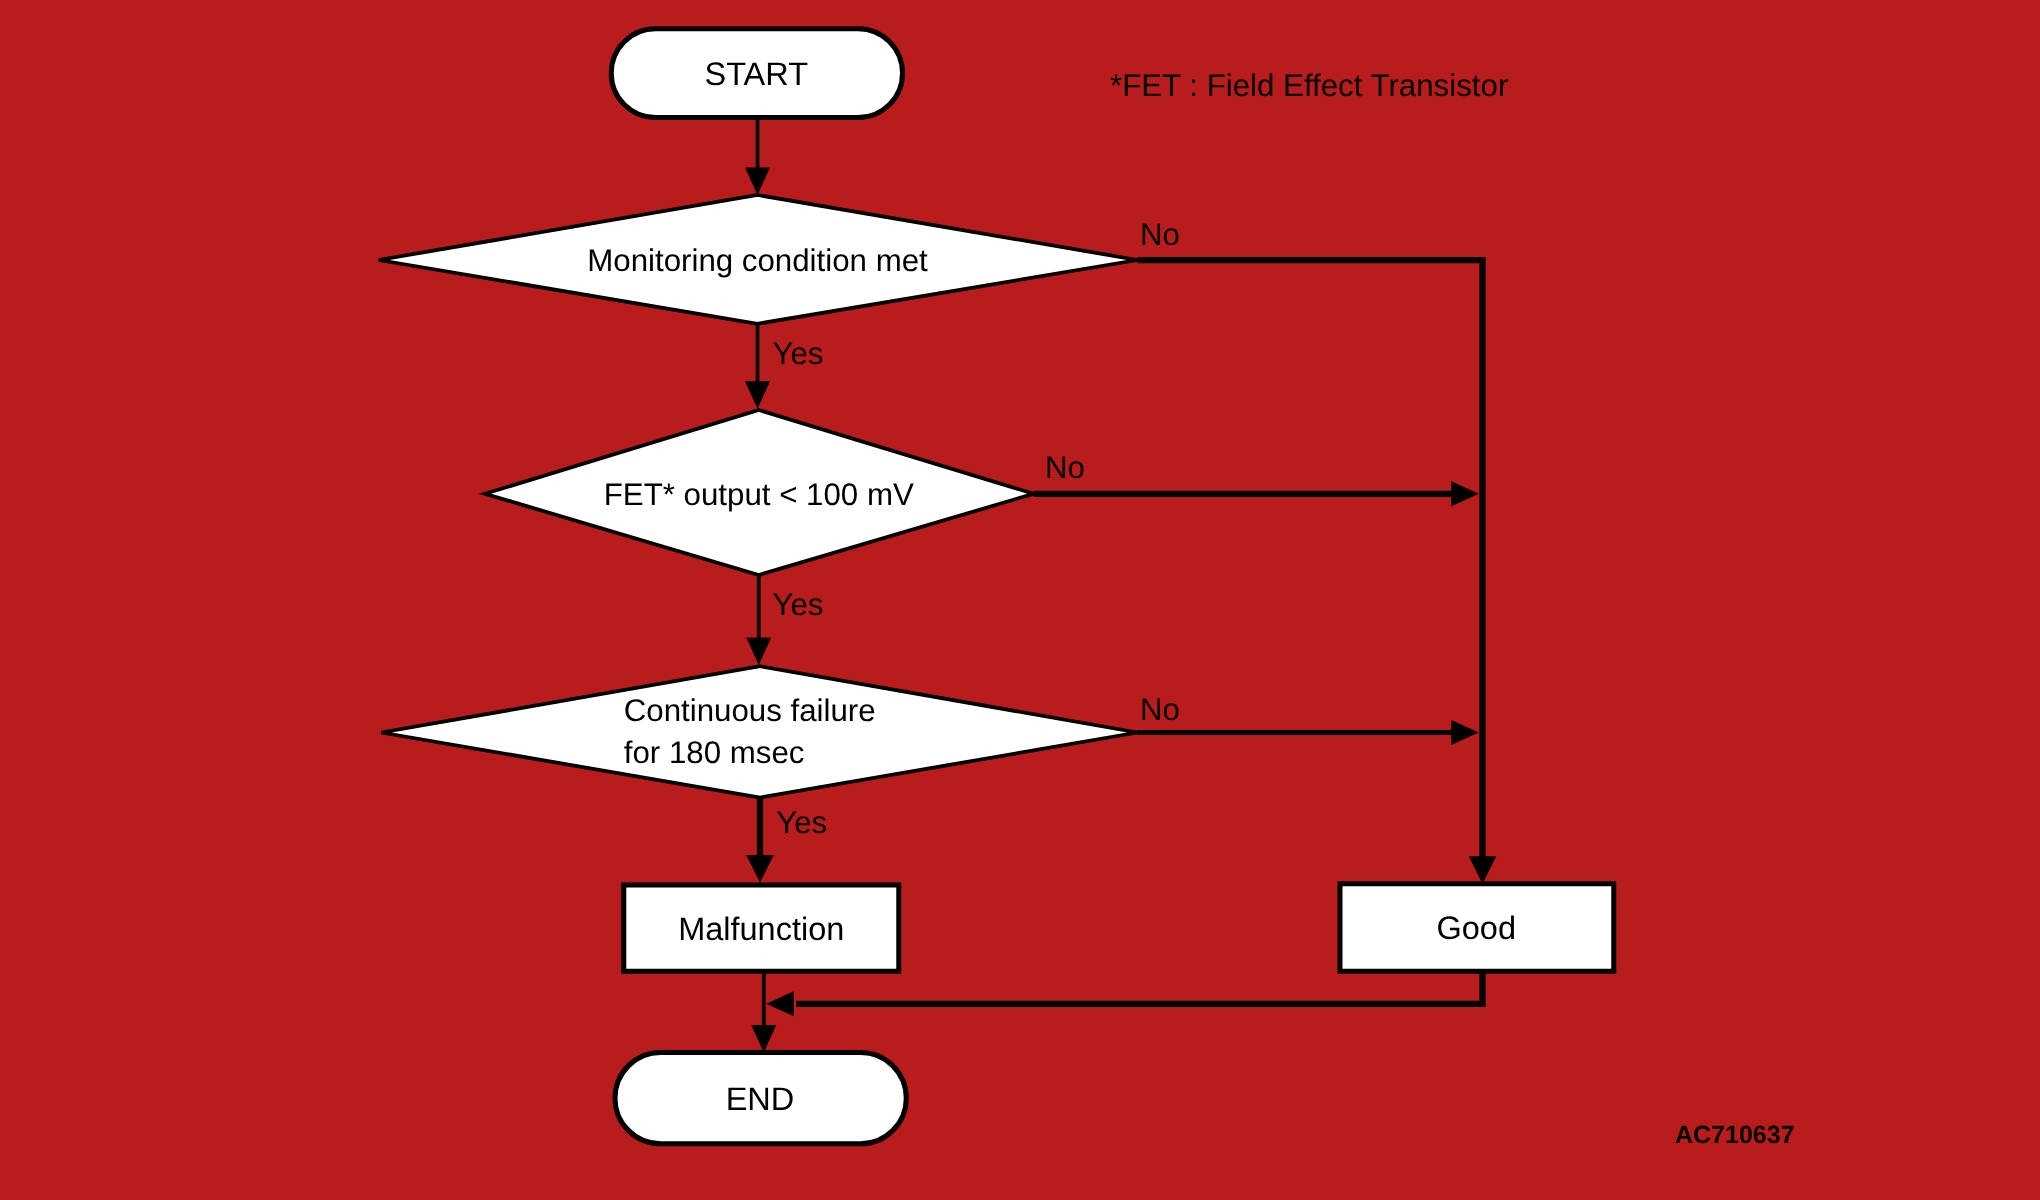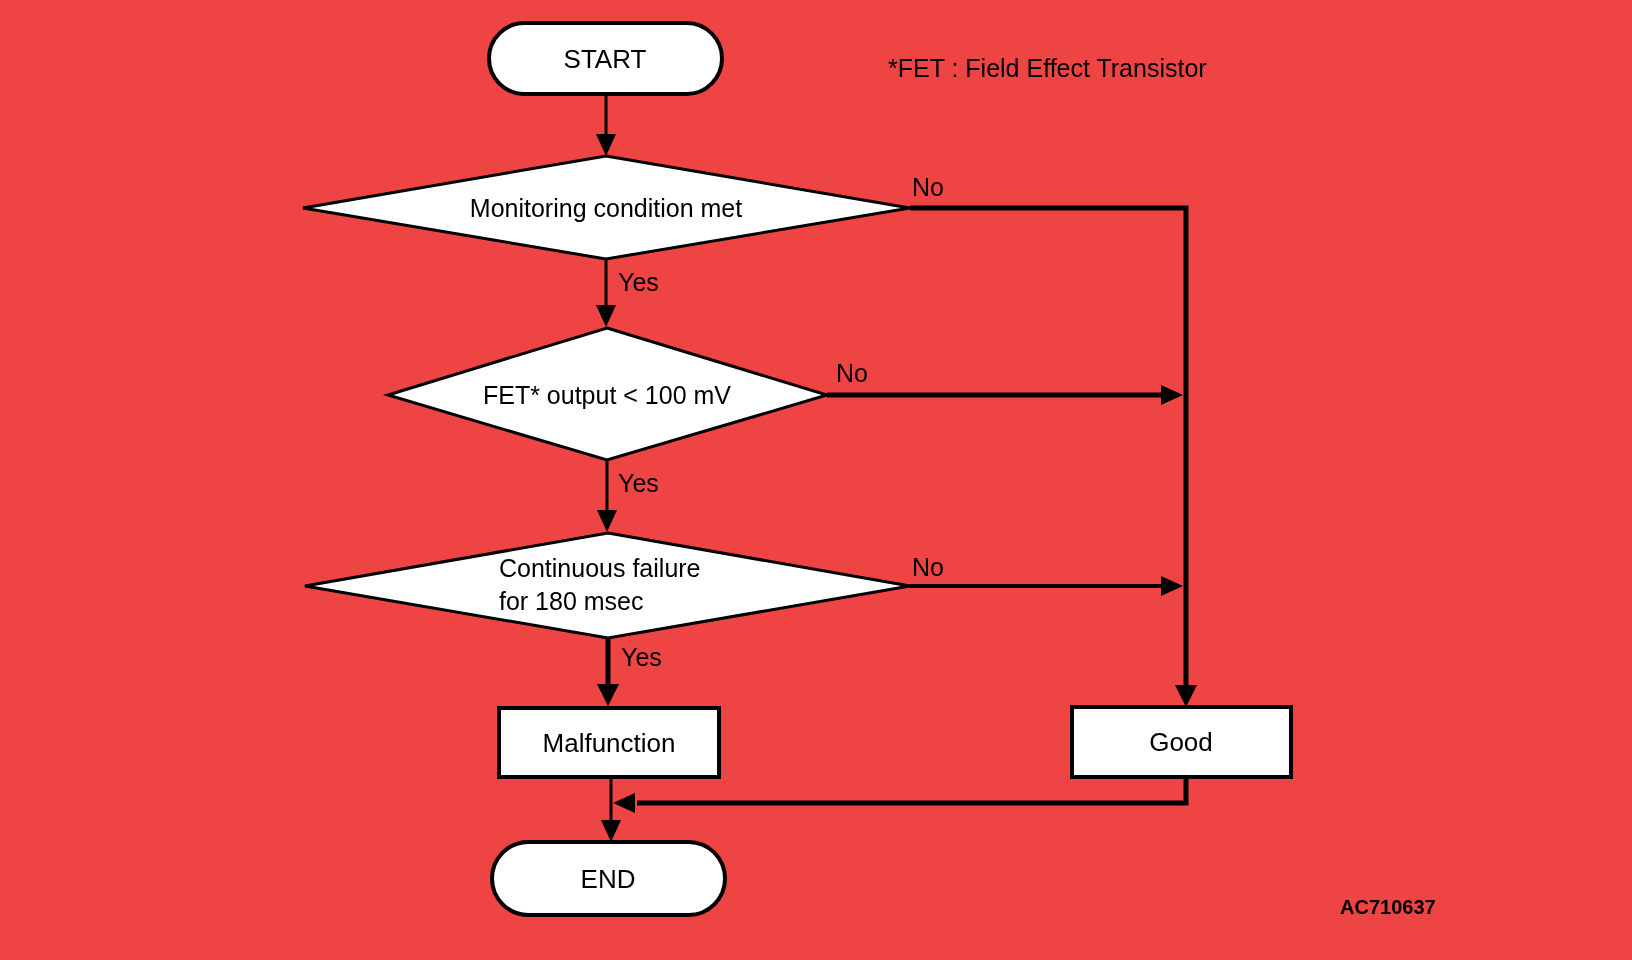--- a/index.html
+++ b/index.html
@@ -8,21 +8,21 @@
     width: 1632px;
     height: 960px;
     background: #ffffff;
     overflow: hidden;
     font-family: "Liberation Sans", "DejaVu Sans", sans-serif;
   }
   .canvas-wrap {
     position: relative;
     width: 1632px;
     height: 960px;
-    background: #ef4444;
+    background: #b91c1c;
     text-decoration: underline;
   }
   svg { display: block; }
   .shape {
     fill: #ffffff;
     stroke: #000000;
   }
   .edge {
     fill: none;
     stroke: #000000;

